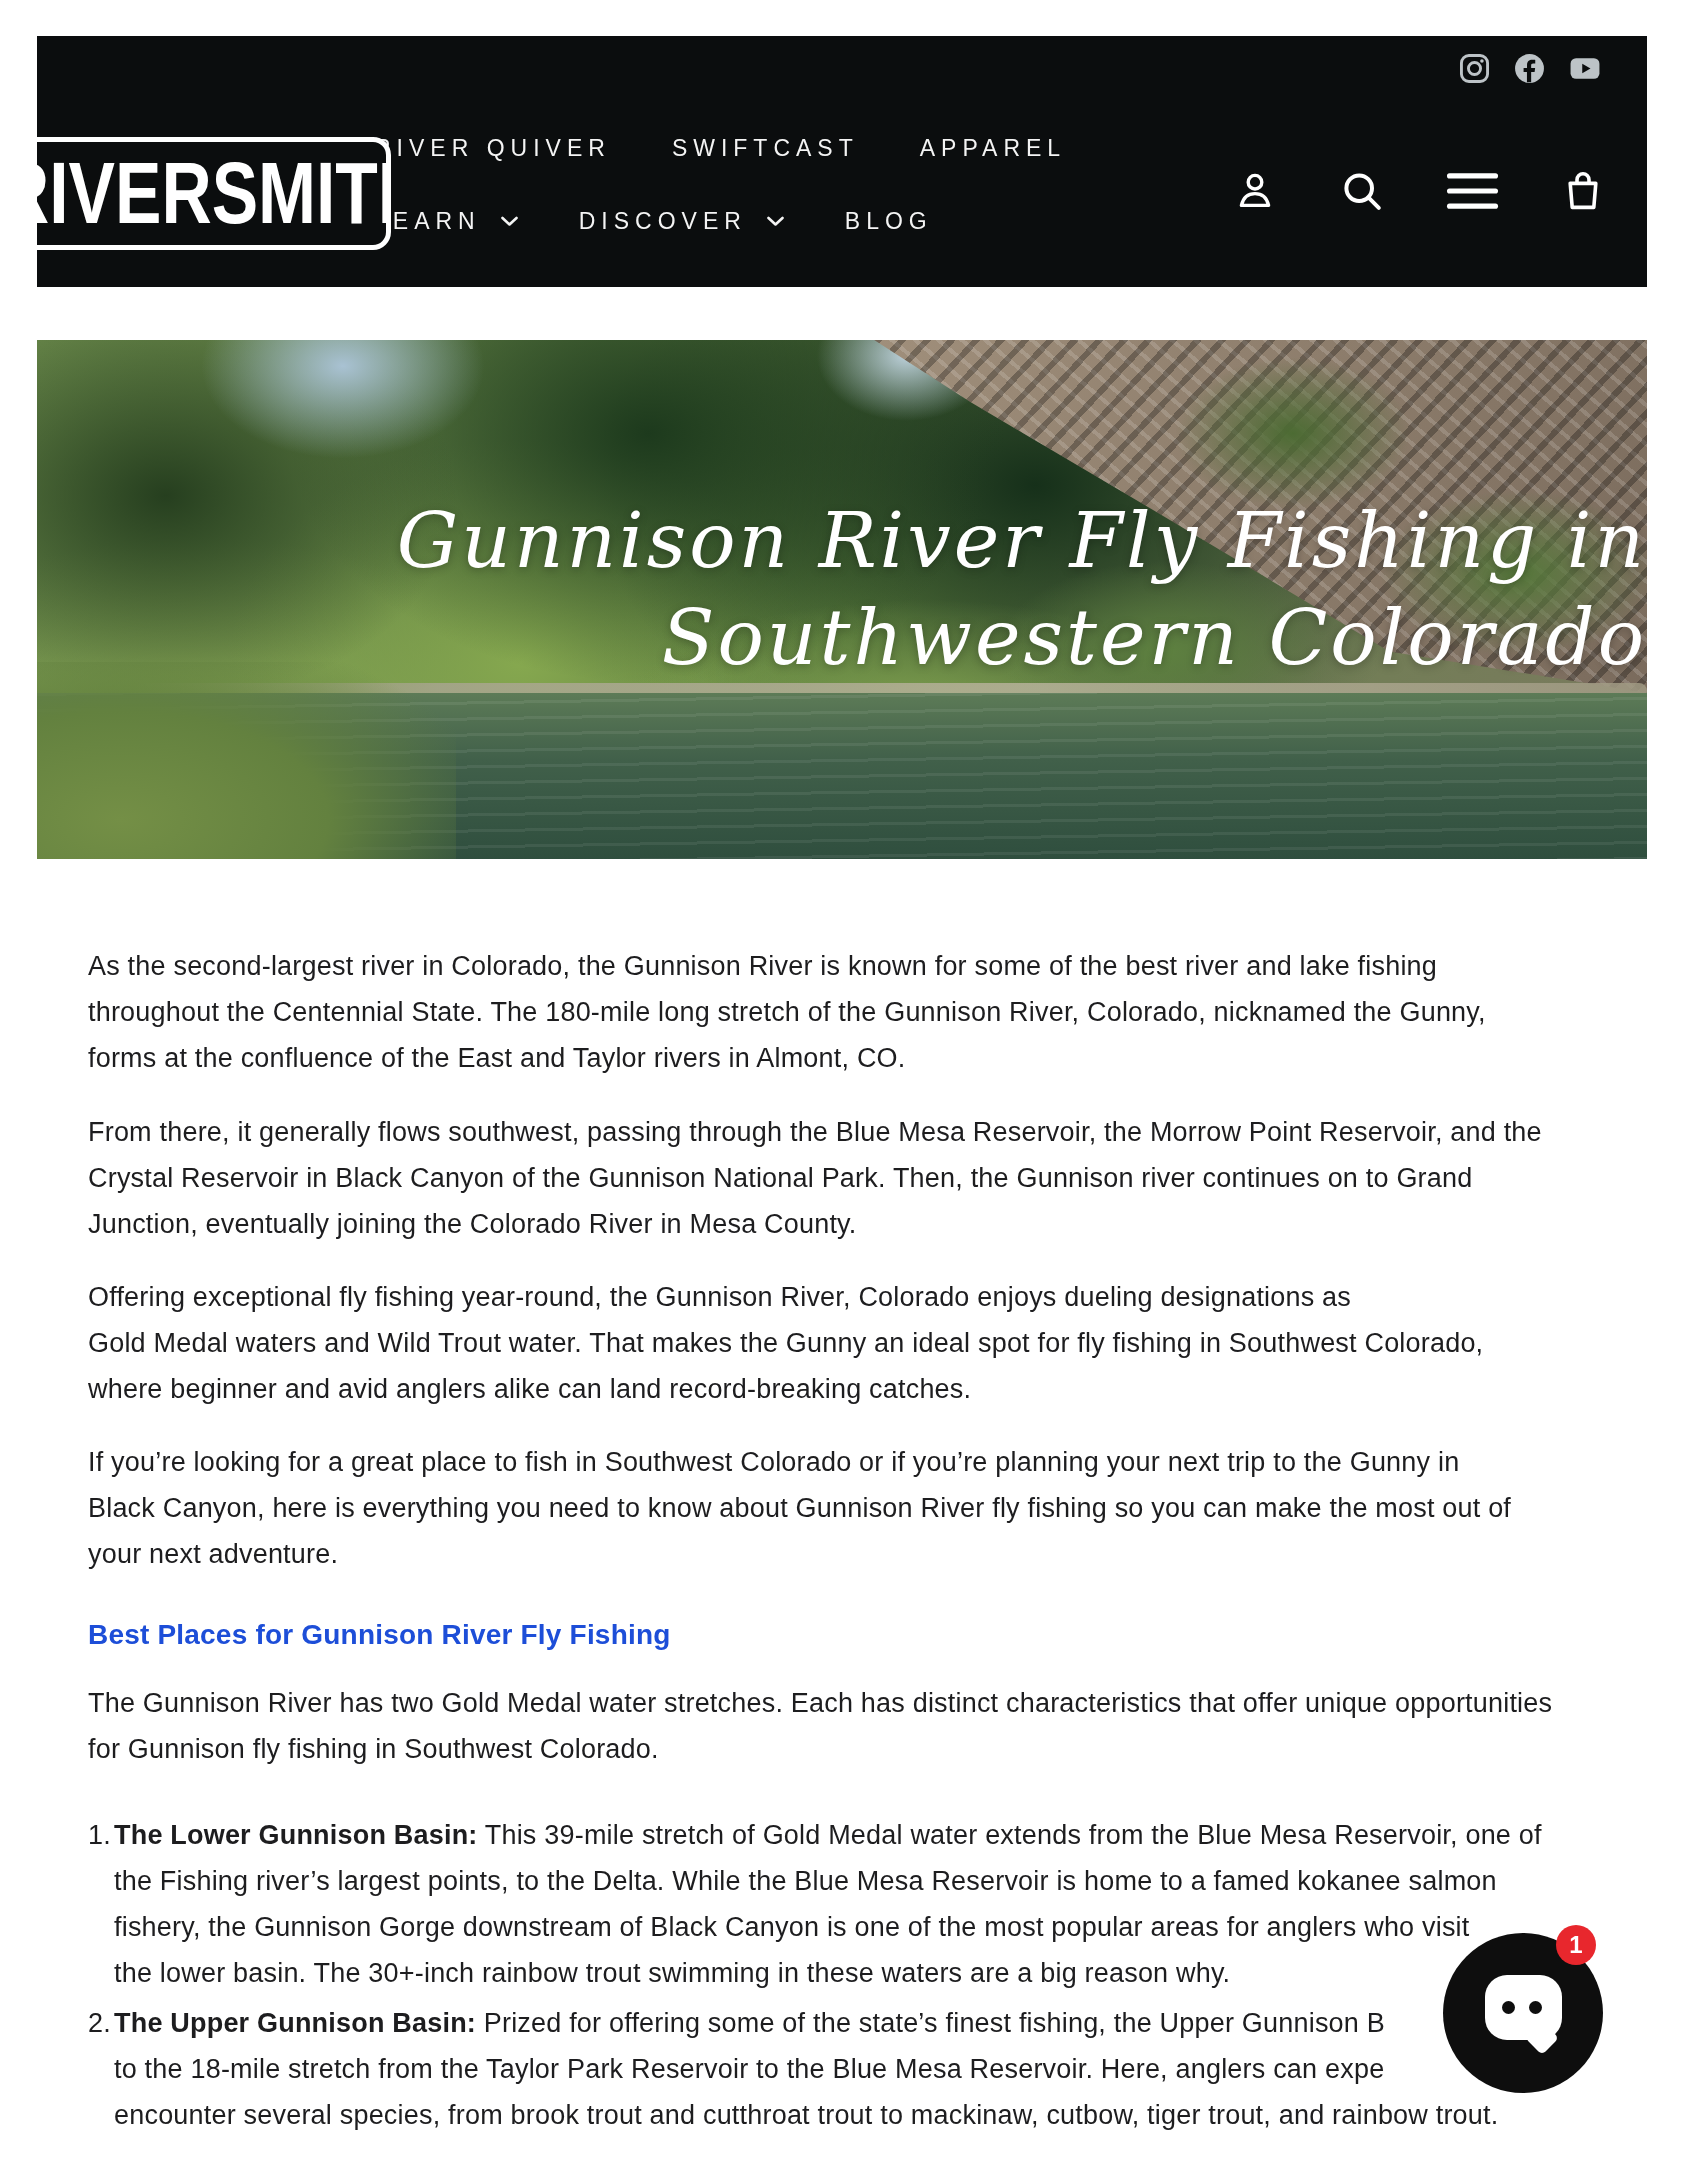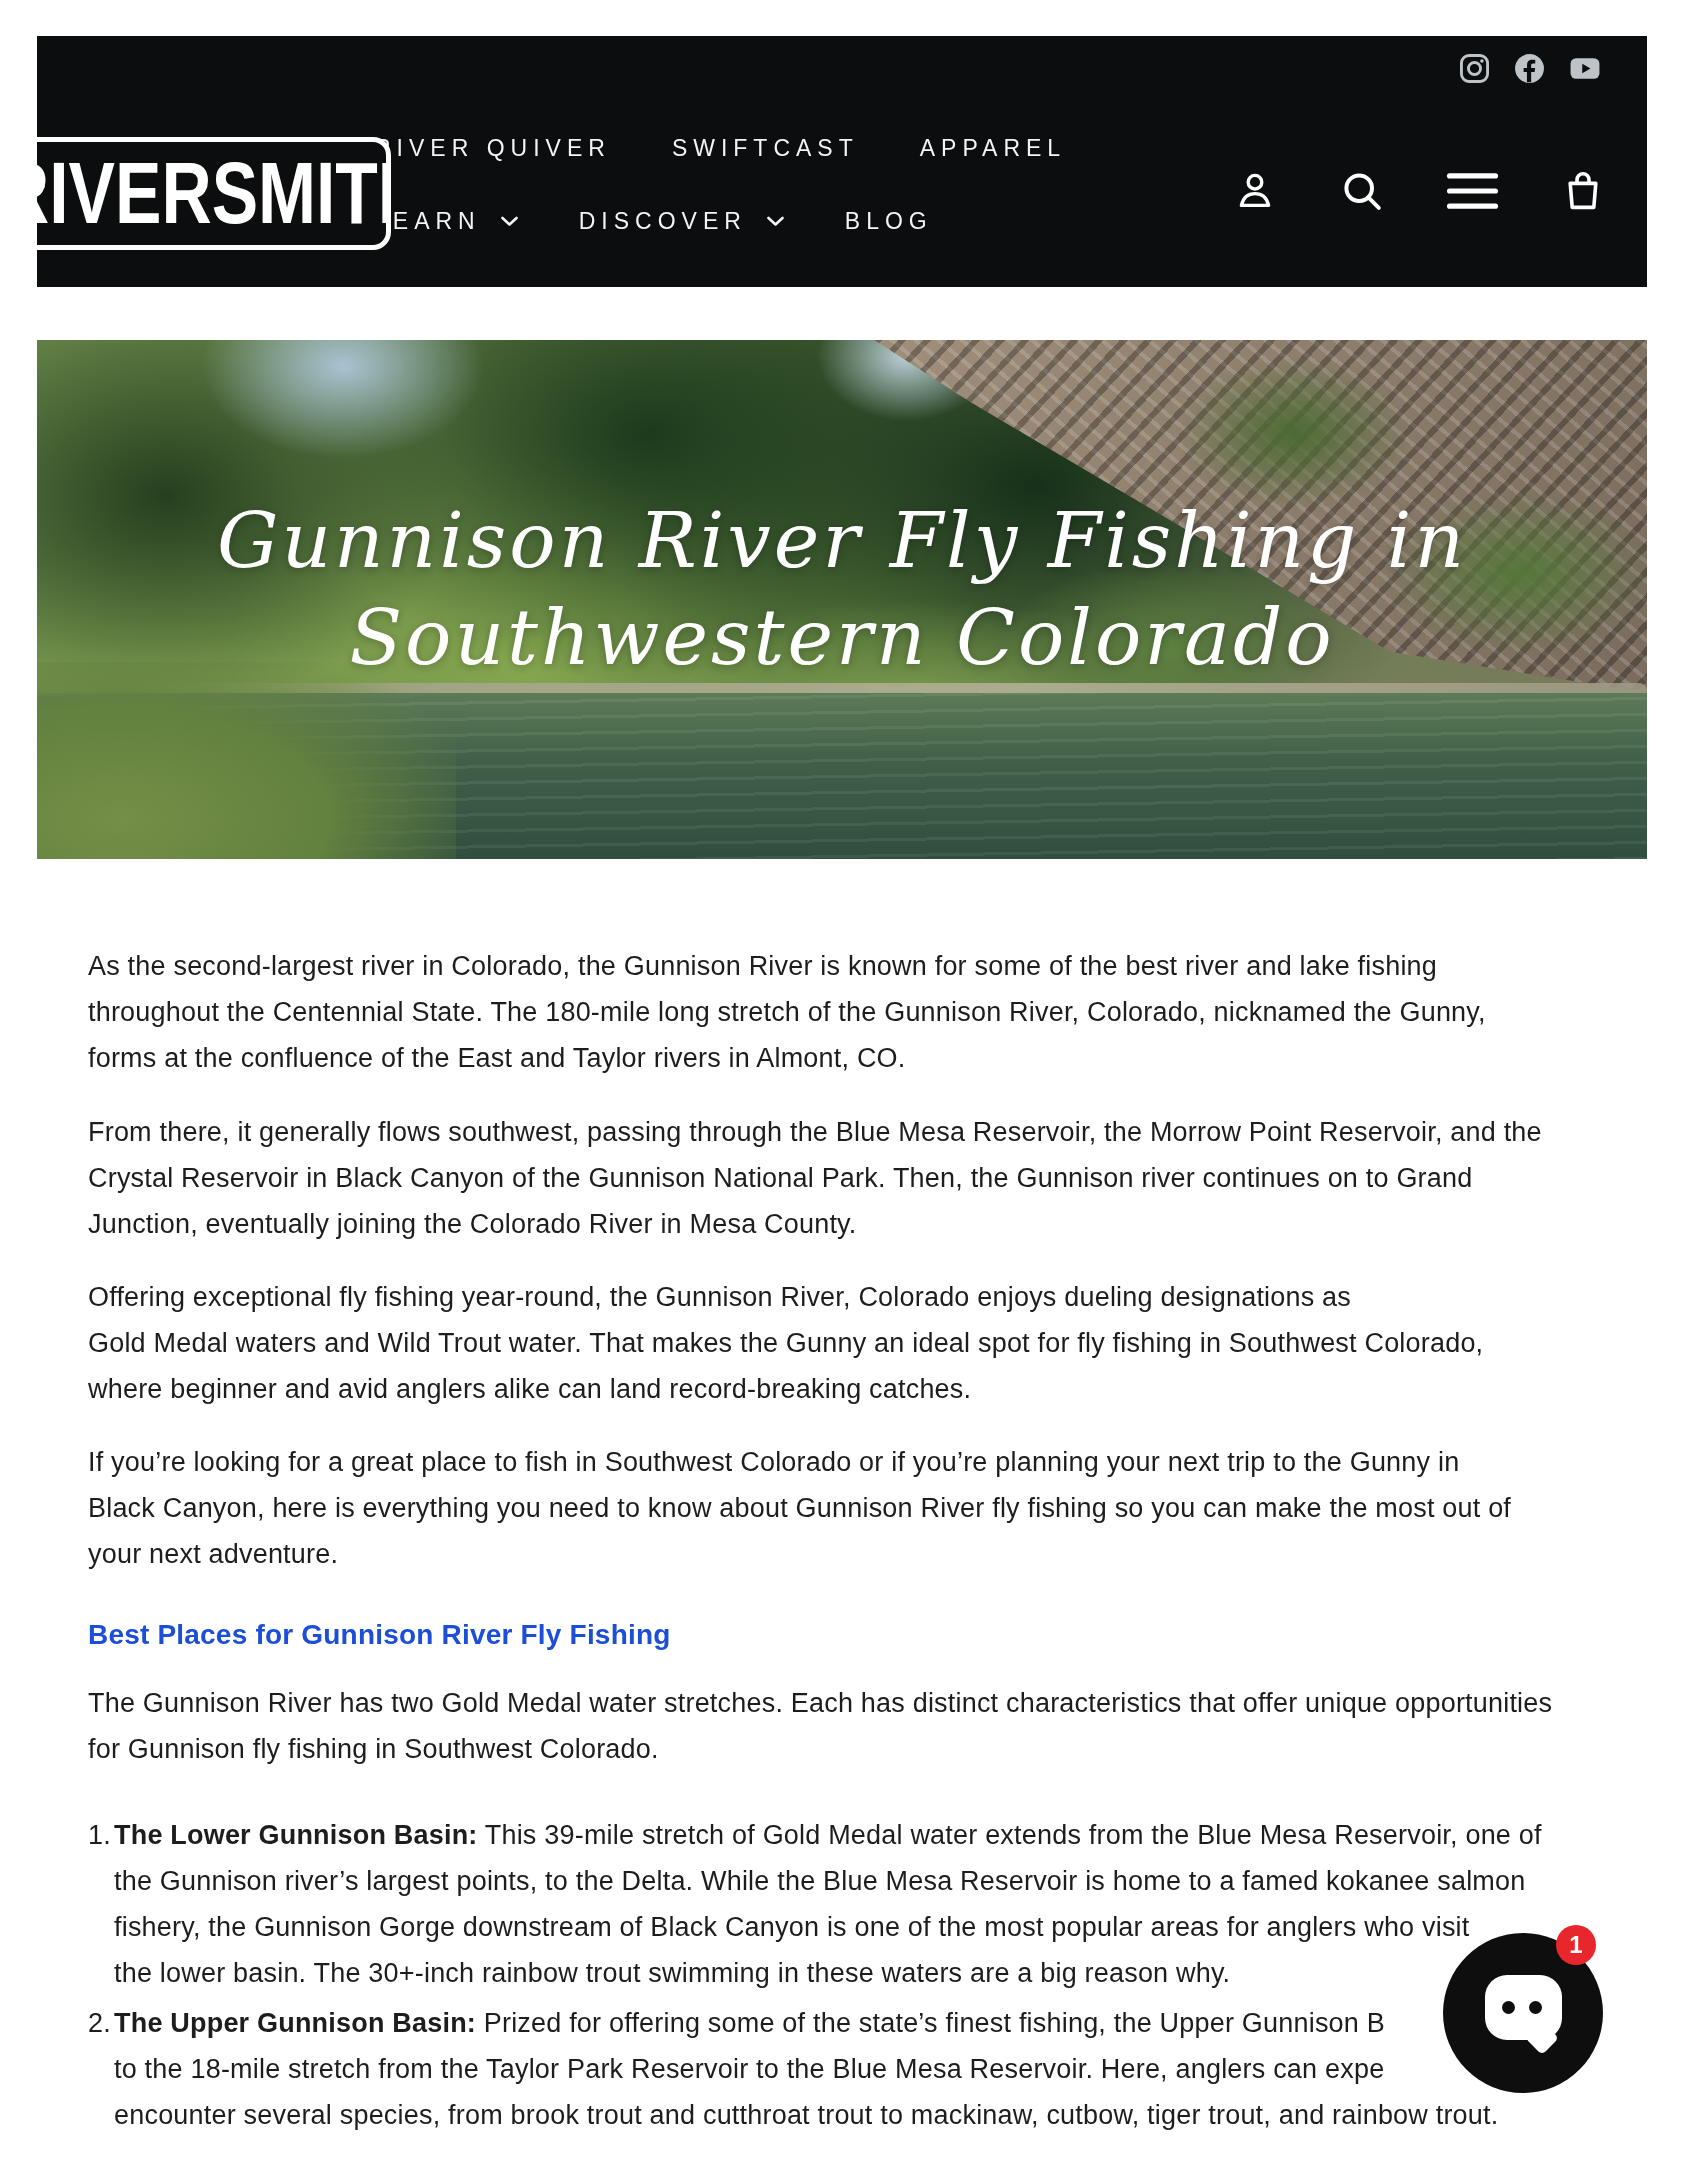--- a/index.html
+++ b/index.html
@@ -78,21 +78,21 @@
   .h-shore{
     position:absolute;left:6%;right:0;top:66%;height:16px;
     background:linear-gradient(90deg, rgba(168,165,143,0) 0%, #a8a58f 20%, #b7b29a 60%, #a09a83 100%);
     border-radius:8px;opacity:.85;
   }
   .h-bankleft{
     position:absolute;left:0;bottom:0;width:26%;height:38%;
     background:radial-gradient(90% 100% at 20% 80%, #748f46 0%, #63813f 55%, rgba(99,129,63,0) 100%);
   }
   .hero-title{
-    position:absolute;left:0;width:100%;text-align:center;color:#ffffff;
+    position:absolute;left:0;width:100%;text-align:right;color:#ffffff;
     font-family:"DejaVu Serif", serif;font-style:italic;font-size:77px;
     letter-spacing:3px;white-space:nowrap;z-index:4;
     text-shadow:0 2px 8px rgba(0,0,0,.25);
   }
   .hero-title.l1{top:156px;}
   .hero-title.l2{top:253px;}
   
   .pblock{
     position:absolute;left:88px;width:1550px;line-height:46px;font-size:27px;
     letter-spacing:0.2px;
@@ -234,21 +234,21 @@
     <div class="tl"><span>your next adventure.</span></div>
   </div>
 <div class="pblock heading" style="top:1612px">Best Places for Gunnison River Fly Fishing</div>
 <div class="pblock" style="top:1680px">
     <div class="tl"><span>The Gunnison River has two Gold Medal water stretches. Each has distinct characteristics that offer unique opportunities</span></div>
     <div class="tl"><span>for Gunnison fly fishing in Southwest Colorado.</span></div>
   </div>
 <div class="pblock listitem" style="top:1812px">
     <span class="marker">1.</span>
     <div class="tl"><span class="b lnk">The Lower Gunnison Basin</span><span class="b">:</span><span> This 39-mile stretch of Gold Medal water extends from the Blue Mesa Reservoir, one of</span></div>
-    <div class="tl"><span>the Gunnison river’s largest points, to the Delta. While the Blue Mesa Reservoir is home to a famed kokanee salmon</span></div>
+    <div class="tl"><span>the Fishing river’s largest points, to the Delta. While the Blue Mesa Reservoir is home to a famed kokanee salmon</span></div>
     <div class="tl"><span>fishery, the </span><span class="lnk">Gunnison Gorge</span><span> downstream of Black Canyon is one of the most popular areas for anglers who visit</span></div>
     <div class="tl"><span>the lower basin. The </span><span class="lnk">30+-inch rainbow trout</span><span> swimming in these waters are a big reason why.</span></div>
   </div>
 <div class="pblock listitem" style="top:2000px">
     <span class="marker">2.</span>
     <div class="tl"><span class="b lnk">The Upper Gunnison Basin</span><span class="b">:</span><span> Prized for offering some of the </span><span class="lnk">state’s finest fishing</span><span>, the Upper Gunnison B</span></div>
     <div class="tl"><span>to the 18-mile stretch from the Taylor Park Reservoir to the Blue Mesa Reservoir. Here, anglers can expe</span></div>
     <div class="tl"><span>encounter several species, from </span><span class="lnk">brook trout</span><span> and </span><span class="lnk">cutthroat trout</span><span> to mackinaw, cutbow, tiger trout, and </span><span class="lnk">rainbow trout</span><span>.</span></div>
   </div>
 

